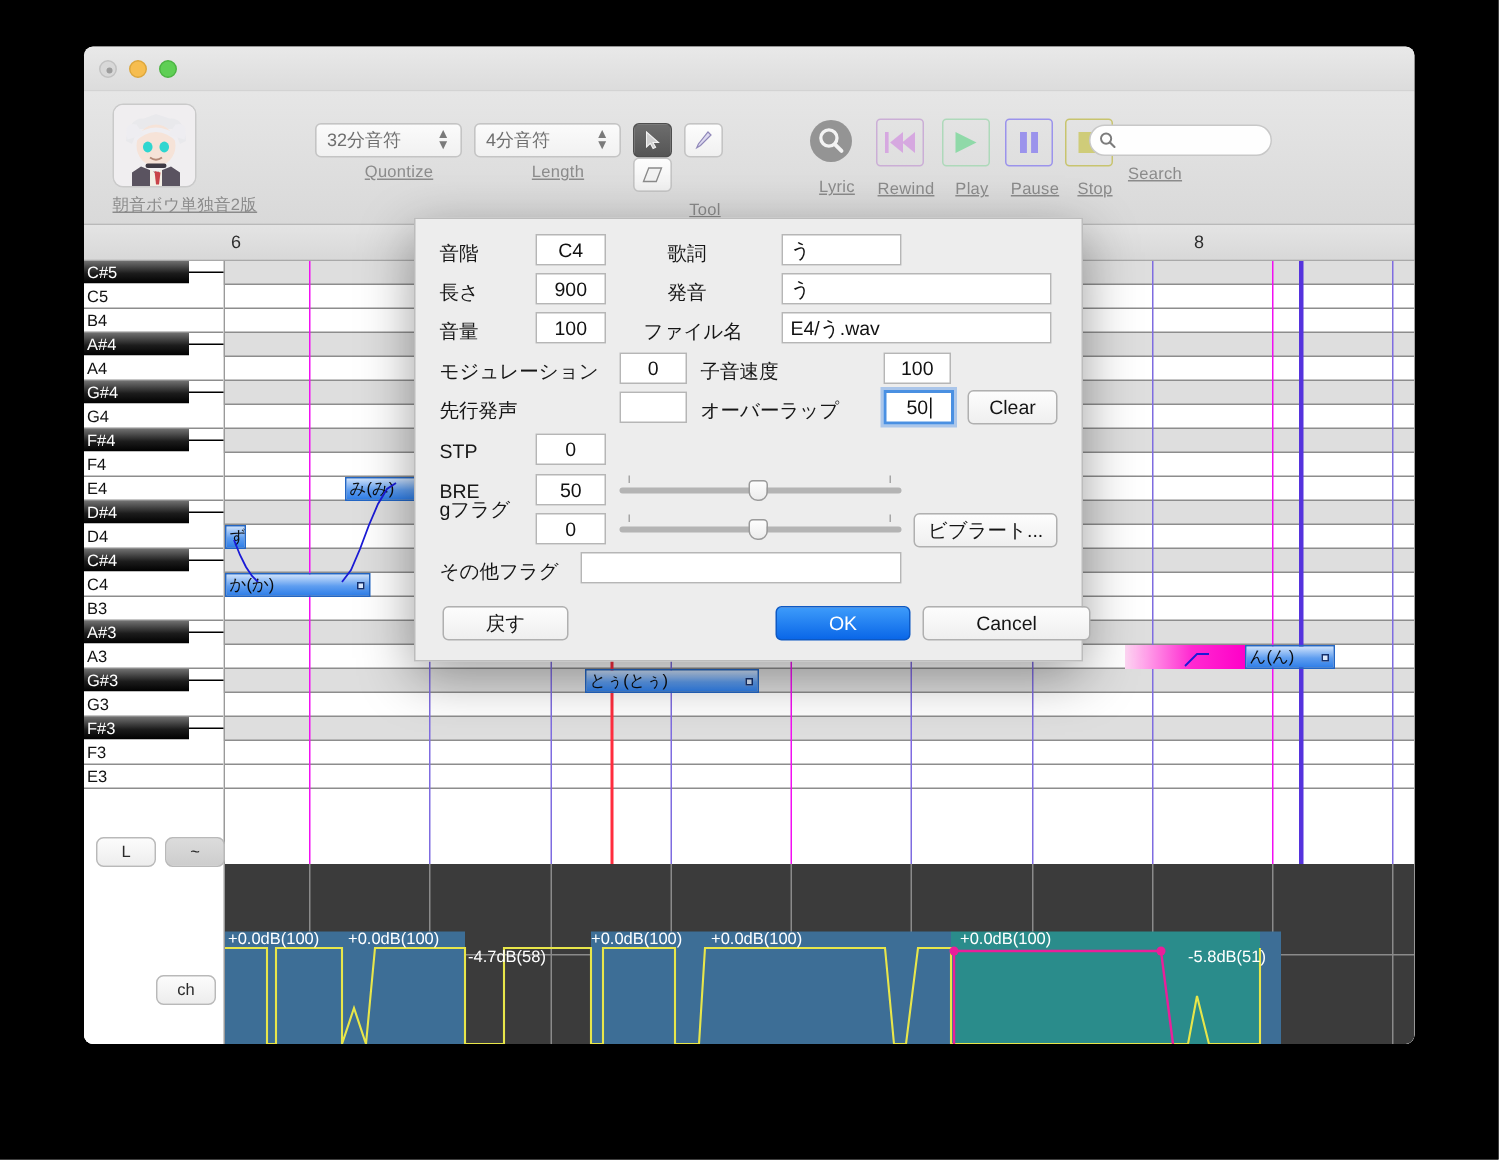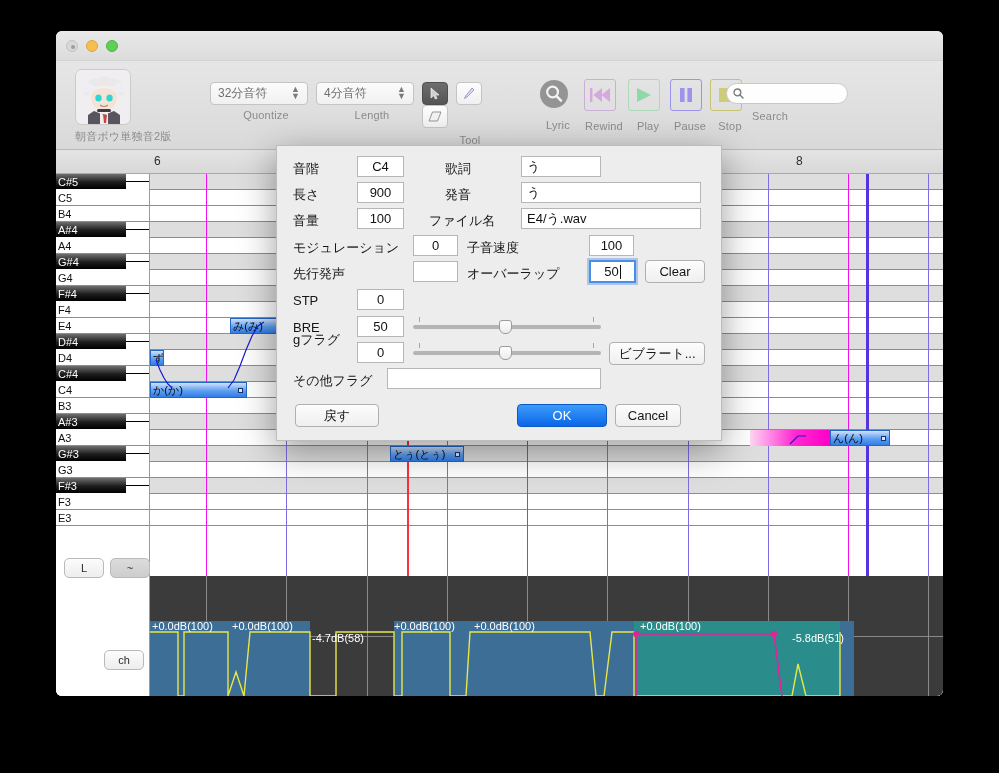--- a/index.html
+++ b/index.html
@@ -43,21 +43,21 @@
   }
 
   .toolbar {
     position: relative;
     height: 89px;
     background: linear-gradient(180deg, #e6e6e6 0%, #dfdfdf 55%, #d9d9d9 100%);
     border-bottom: 1px solid #b9b9b9;
   }
   .tb-group { position: absolute; text-align: center; }
   .tb-label {
-    font-size: 11px; color: #8b8b8b; margin-top: 4px; letter-spacing: .2px;
+    font-size: 11px; color: #8b8b8b; margin-top: 4px; letter-spacing: .2px; text-decoration: underline;
   }
 
   .avatar {
     width: 56px; height: 56px; border-radius: 7px;
     background: linear-gradient(180deg,#f3f3f5,#e2e2e6);
     border: 1px solid #cacaca;
     overflow: hidden;
     position: relative;
   }
 
@@ -442,21 +442,21 @@
         <div class="vline beat" style="left: 538px;"></div>
         <div class="vline beat" style="left: 618px;"></div>
         <div class="vline measure" style="left: 698px;"></div>
         <div class="vline beat" style="left: 778px;"></div>
         <div class="vline playhead" style="left: 257px;"></div>
         <div class="vline cursor" style="left: 716px;"></div>
         <div class="env-bar" style="left: 600px; top: 256px; width: 80px; background: linear-gradient(90deg, rgb(255, 216, 244) 0%, rgb(255, 42, 209) 55%, rgb(255, 0, 200) 100%);"></div>
         <div class="note" style="left: 0px; top: 176px; width: 14px;"><span>ず(ず)</span></div>
         <div class="note" style="left: 0px; top: 208px; width: 97px;"><span>か(か)</span><span class="handle"></span></div>
         <div class="note" style="left: 80px; top: 144px; width: 97px;"><span>み(み)</span><span class="handle"></span></div>
-        <div class="note" style="left: 240px; top: 272px; width: 74px;"><span>とぅ(とぅ)</span><span class="handle"></span></div>
+        <div class="note" style="left: 240px; top: 272px; width: 116px;"><span>とぅ(とぅ)</span><span class="handle"></span></div>
         <div class="note" style="left: 680px; top: 256px; width: 60px;"><span>ん(ん)</span><span class="handle"></span></div>
         <svg width="793" height="352" class="pitchline" style="left: 0px; top: 0px;">
           <path d="M 6 186 L 10 196 L 14 204 L 18 210 L 22 214" stroke="#1a1ad6" fill="none" stroke-width="1.2"></path>
           <path d="M 78 214 L 84 206 L 90 192 L 96 176 L 102 162 L 108 152 L 114 148" stroke="#1a1ad6" fill="none" stroke-width="1.2"></path>
           <path d="M 640 270 L 648 262 L 656 262" stroke="#1a1ad6" fill="none" stroke-width="1.2"></path>
         </svg>
       </div>
 
     <div class="smallbtn" style="left:8px; top:408px; width:40px;">
       <span>L</span>
@@ -585,17 +585,17 @@
     <div class="fld left" style="left:110px; top:222px; width:214px;">
       <span></span>
     </div>
 
     <div class="btn" style="left:18px; top:258px; width:84px;">
       <span>戻す</span>
     </div>
     <div class="btn primary" style="left:240px; top:258px; width:90px;">
       <span>OK</span>
     </div>
-    <div class="btn" style="left:338px; top:258px; width:66px;">
+    <div class="btn" style="left:338px; top:258px; width:112px;">
       <span>Cancel</span>
     </div>
   </div>
 </div>
 
 </body></html>

